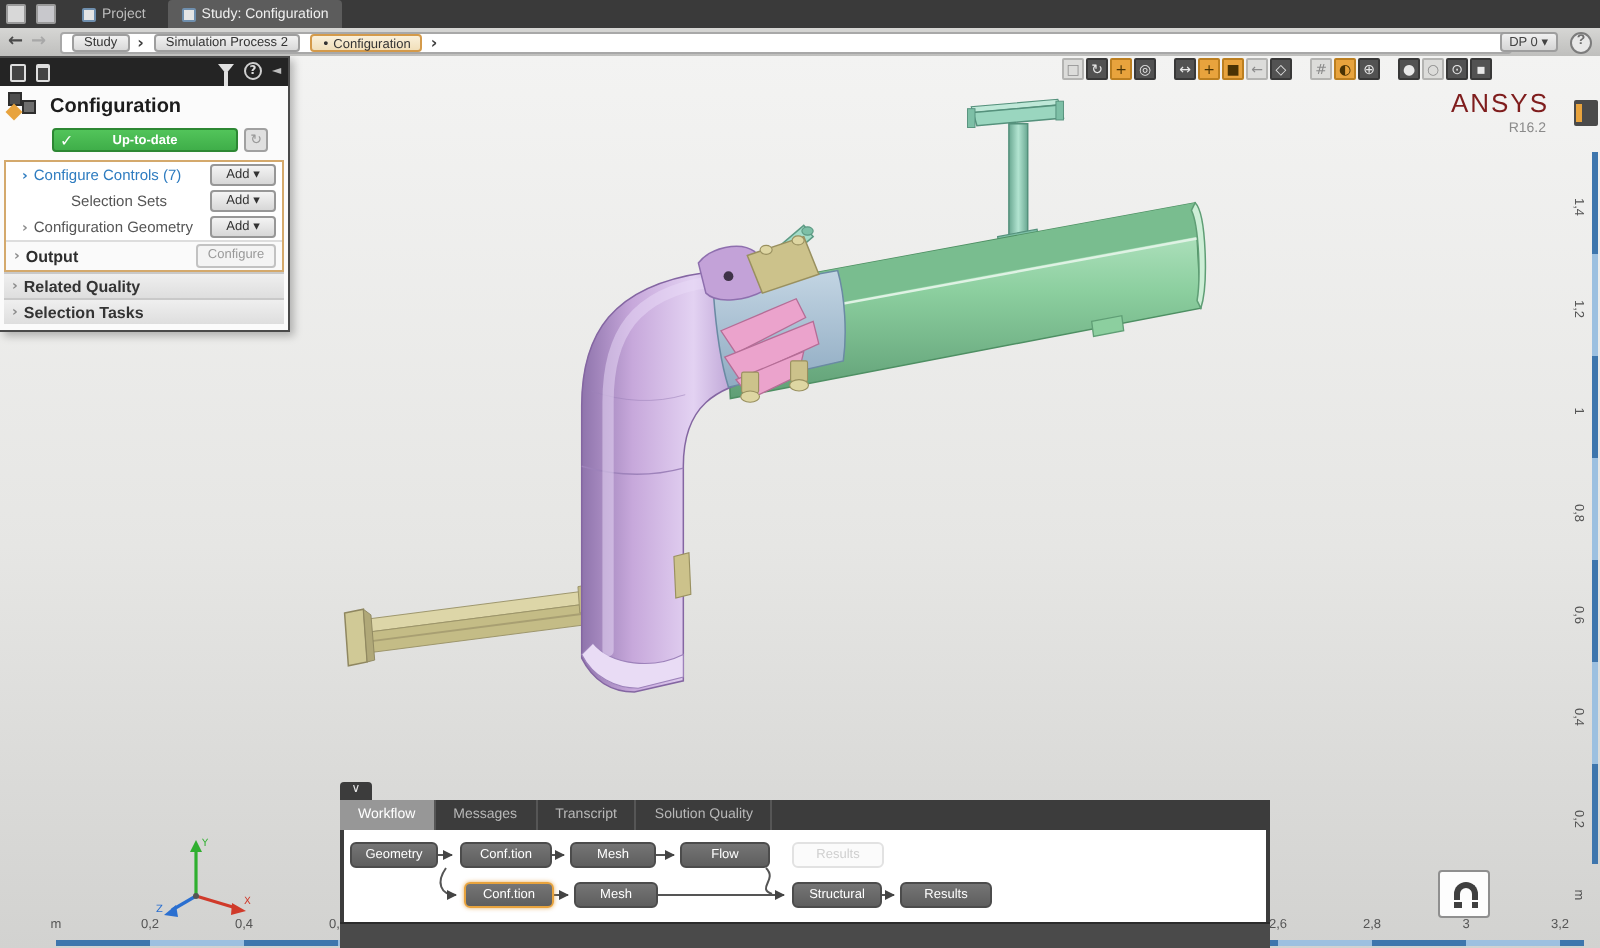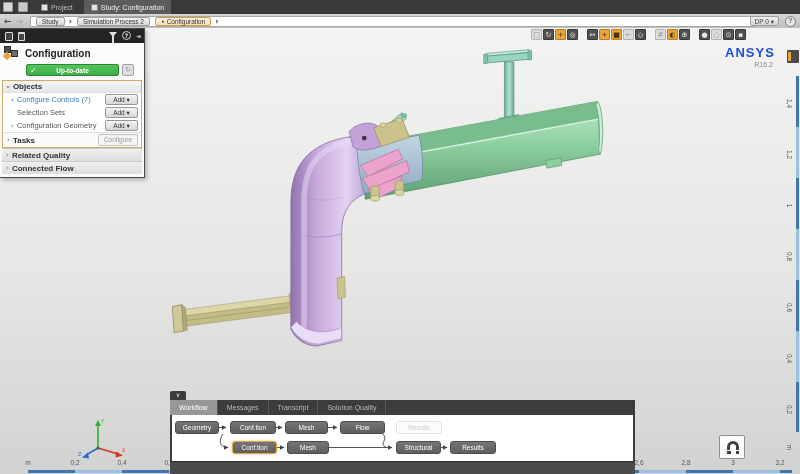--- a/index.html
+++ b/index.html
@@ -31,21 +31,21 @@
 
   
   #vp-toolbar { position:absolute; left:531px; top:29px; display:flex; gap:9px; z-index:10; }
   .tb-group { display:flex; gap:1px; }
   .tbi { width:11px; height:11px; border-radius:1px; font-size:7px; text-align:center; line-height:10px; }
   .tbi.dark { background:#525252; border:1px solid #383838; color:#e8e8e8; }
   .tbi.light { background:#dcdcda; border:1px solid #b4b4b2; color:#8c8c8c; }
   .tbi.active { background:var(--accent-orange,#e8a33d); border:1px solid #bc7f20; color:#4a3304; }
 
   #ansys-logo { position:absolute; left:721px; top:43px; width:58px; text-align:center; z-index:9; }
-  #ansys-logo .brand { font-size:13px; font-weight:bold; color:#1d4ed8; letter-spacing:1px; line-height:13px; }
+  #ansys-logo .brand { font-size:13px; font-weight:normal; color:#7f1d1d; letter-spacing:1px; line-height:13px; }
   #ansys-logo .version { display:block; font-size:7px; color:#8a8a8a; text-align:right; padding-right:6px; }
   #corner-ico { position:absolute; left:787px; top:50px; width:12px; height:13px; background:#4a4a4a; border-radius:1px; z-index:9; }
   #corner-ico::before { content:""; position:absolute; left:1px; top:2px; width:3px; height:9px; background:var(--accent-orange,#e8a33d); }
 
   
   #hruler-line { position:absolute; left:28px; top:470px; width:764px; height:3px;
      background:repeating-linear-gradient(90deg, var(--ruler-blue,#3e76ad) 0 47px, var(--ruler-blue-light,#9cc0e0) 47px 94px); z-index:3; }
   #vruler-line { position:absolute; left:796px; top:76px; width:3px; height:356px;
      background:repeating-linear-gradient(180deg, var(--ruler-blue,#3e76ad) 0 51px, var(--ruler-blue-light,#9cc0e0) 51px 102px); z-index:3; }
   .hrl { position:absolute; top:459px; transform:translateX(-50%); font-size:6.5px; color:#555; z-index:3; }
@@ -335,52 +335,48 @@
     </div>
     <div id="tp-status-row">
       <div id="tp-status">
         <span class="chk glyph">✓</span>
         <span>Up-to-date</span>
       </div>
       <div id="tp-status-side" class="glyph">↻</div>
     </div>
 
     <div id="tp-objects">
-      <div class="tp-sec-head">
-        <span class="chev down glyph">›</span>
-        <span>Objects</span>
-      </div>
       <div class="tp-row">
         <span class="chev blue glyph">›</span>
         <span class="lbl link">Configure Controls (7)</span>
         <span class="add-btn"><span>Add</span> <span class="glyph">▾</span></span>
       </div>
       <div class="tp-row">
-        <span class="lbl" style="padding-left:6px;">Selection Sets</span>
+        <span class="lbl" style="padding-left:6px;text-align:center;">Selection Sets</span>
         <span class="add-btn"><span>Add</span> <span class="glyph">▾</span></span>
       </div>
       <div class="tp-row">
         <span class="chev glyph">›</span>
         <span class="lbl">Configuration Geometry</span>
         <span class="add-btn"><span>Add</span> <span class="glyph">▾</span></span>
       </div>
       <div id="tp-output">
         <span class="chev glyph">›</span>
-        <span class="lbl">Tasks</span>
+        <span class="lbl">Output</span>
         <span id="configure-btn">Configure</span>
       </div>
     </div>
 
     <div class="tp-bar">
       <span class="chev glyph">›</span>
       <span>Related Quality</span>
     </div>
     <div class="tp-bar">
       <span class="chev glyph">›</span>
-      <span>Connected Flow</span>
+      <span>Selection Tasks</span>
     </div>
     <div id="tp-bottom-pad"></div>
   </div>
 
   <div id="wf-panel">
     <div id="wf-collapse" class="glyph">∨</div>
     <div id="wf-tabbar">
         <div class="wf-tab active">Workflow</div>
         <div class="wf-tab">Messages</div>
         <div class="wf-tab">Transcript</div>

